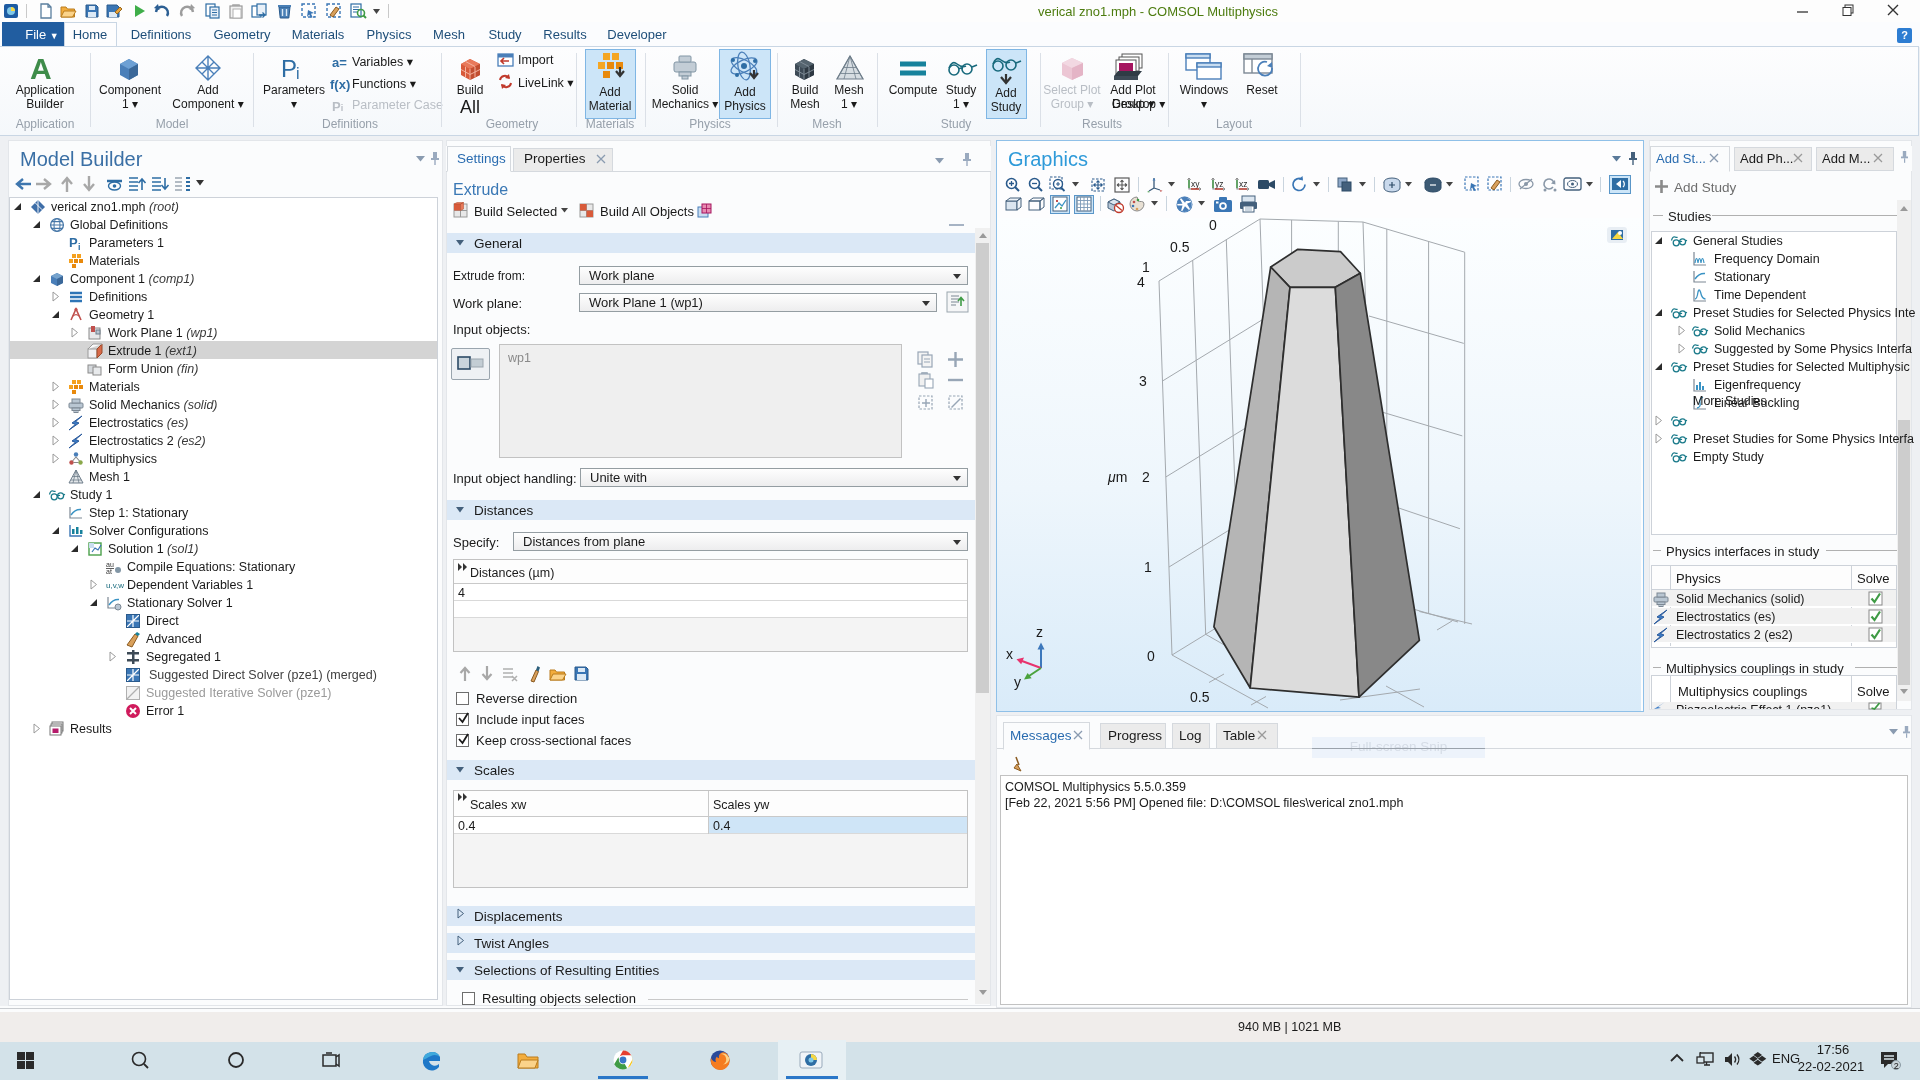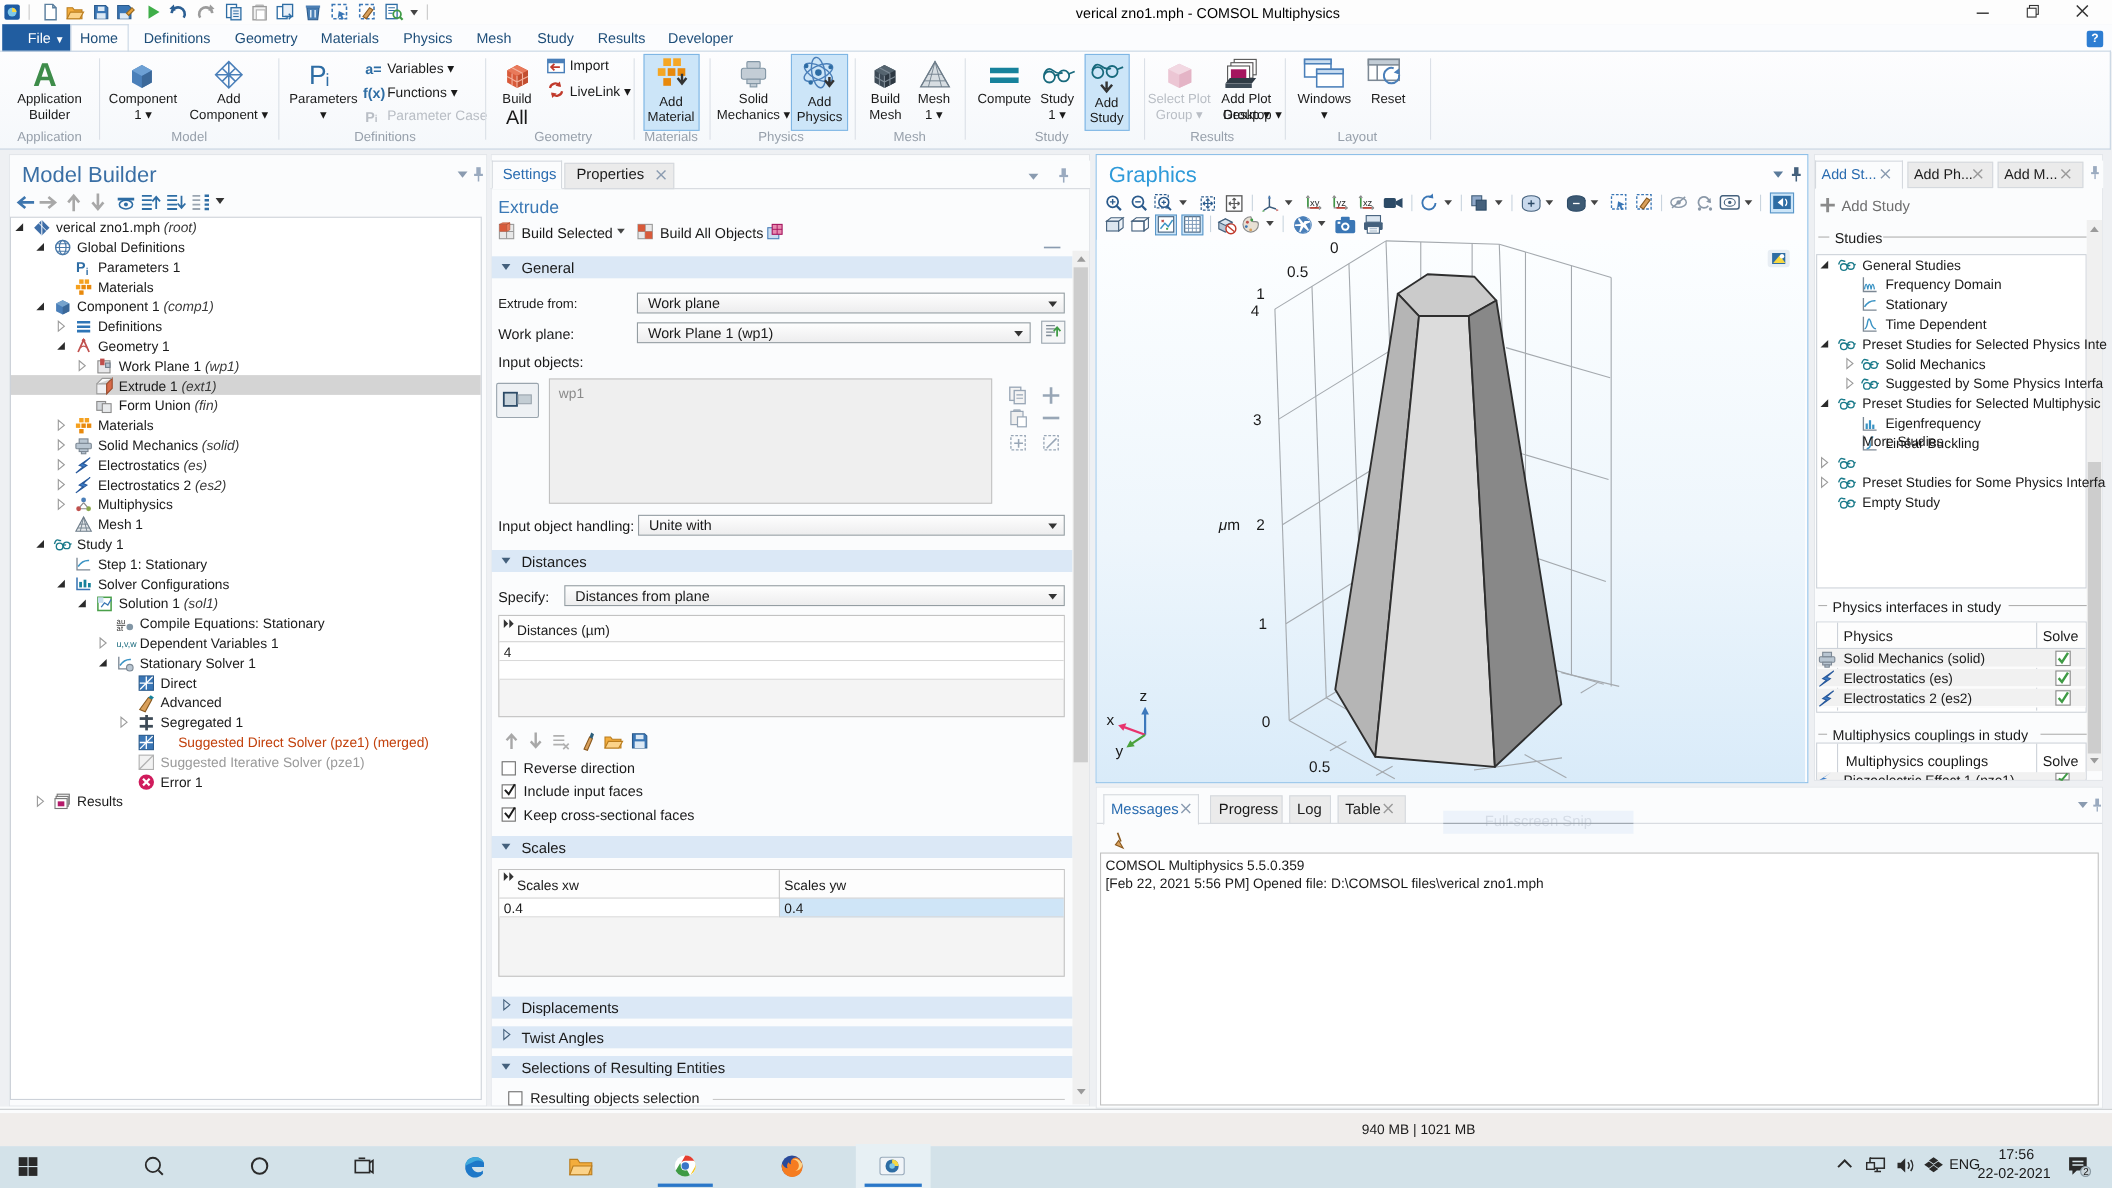--- a/index.html
+++ b/index.html
@@ -77,21 +77,21 @@
 <svg class="abs" style="left:350px;top:3px" width="16" height="16" viewBox="0 0 16 16">
     <rect x="1" y="1" width="10" height="13" fill="#fff" stroke="#2e6da4" stroke-width="1.2"></rect>
     <path d="M3 4 h6 M3 6.5 h6 M3 9 h4" stroke="#2e6da4"></path>
     <circle cx="11" cy="10" r="3.5" fill="none" stroke="#3f9b45" stroke-width="1.6"></circle>
     <path d="M13.5 12.5 l2.5 2.5" stroke="#3f9b45" stroke-width="2"></path>
   </svg>
 <svg class="abs" style="left:373px;top:9px" width="8" height="6" viewBox="0 0 8 6">
     <path d="M0 0 h7 l-3.5 5 z" fill="#444"></path>
   </svg>
 <div style="position:absolute;left:388px;top:4px;width:1px;height:14px;background:#c9c9c9;"></div>
-<div style="position:absolute;left:978px;top:4px;width:300px;text-align:left;font-size:13px;color:#000000;white-space:nowrap;">verical zno1.mph - COMSOL Multiphysics</div>
+<div style="position:absolute;left:978px;top:4px;width:300px;text-align:right;font-size:13px;color:#4d7c0f;white-space:nowrap;">verical zno1.mph - COMSOL Multiphysics</div>
 <svg class="abs" style="left:1797px;top:8px" width="12" height="8" viewBox="0 0 12 8">
     <path d="M0 4 h11" stroke="#333" stroke-width="1.3"></path>
   </svg>
 <svg class="abs" style="left:1843px;top:5px" width="11" height="11" viewBox="0 0 11 11">
     <rect x="2" y="0" width="8" height="8" fill="none" stroke="#333"></rect>
     <rect x="0" y="2.5" width="8" height="8" fill="#fff" stroke="#333"></rect>
   </svg>
 <svg class="abs" style="left:1888px;top:5px" width="11" height="11" viewBox="0 0 11 11">
     <path d="M0 0 L10 10 M10 0 L0 10" stroke="#333" stroke-width="1.4"></path>
   </svg>
@@ -555,21 +555,21 @@
       <rect x="2" y="3" width="12" height="2.5"></rect>
       <rect x="2" y="10" width="12" height="2.5"></rect>
     </g>
   </svg>
 <div style="position:absolute;left:146px;top:650.0px;font-size:12.5px;color:#1a1a1a;white-space:nowrap;">Segregated 1</div>
 <svg class="abs" style="left:125px;top:667.0px" width="16" height="16" viewBox="0 0 16 16">
     <rect x="1.5" y="1.5" width="13" height="13" fill="#3a76b5"></rect>
     <path d="M1.5 14.5 L14.5 1.5 M1.5 8 h13 M8 1.5 v13" stroke="#fff" stroke-width="1.2"></path>
     <rect x="1.5" y="1.5" width="13" height="13" fill="none" stroke="#2a5a8c"></rect>
   </svg>
-<div style="position:absolute;left:162px;top:668.0px;font-size:12.5px;color:#c2410c;white-space:nowrap;">Suggested Direct Solver (pze1) (merged)</div>
+<div style="position:absolute;left:149px;top:668.0px;font-size:12.5px;color:#404040;white-space:nowrap;">Suggested Direct Solver (pze1) (merged)</div>
 <svg class="abs" style="left:125px;top:685.0px" width="16" height="16" viewBox="0 0 16 16">
     <rect x="1.5" y="1.5" width="13" height="13" fill="#f2f2f2" stroke="#b0b0b0"></rect>
     <path d="M1.5 14.5 L14.5 1.5" stroke="#b0b0b0" stroke-width="1.2"></path>
   </svg>
 <div style="position:absolute;left:146px;top:686.0px;font-size:12.5px;color:#9a9a9a;white-space:nowrap;">Suggested Iterative Solver (pze1)</div>
 <svg class="abs" style="left:125px;top:703.0px" width="16" height="16" viewBox="0 0 16 16">
     <circle cx="8" cy="8" r="7" fill="#d01b5c"></circle>
     <path d="M5 5 l6 6 M11 5 l-6 6" stroke="#fff" stroke-width="2"></path>
   </svg>
 <div style="position:absolute;left:146px;top:704.0px;font-size:12.5px;color:#1a1a1a;white-space:nowrap;">Error 1</div>

